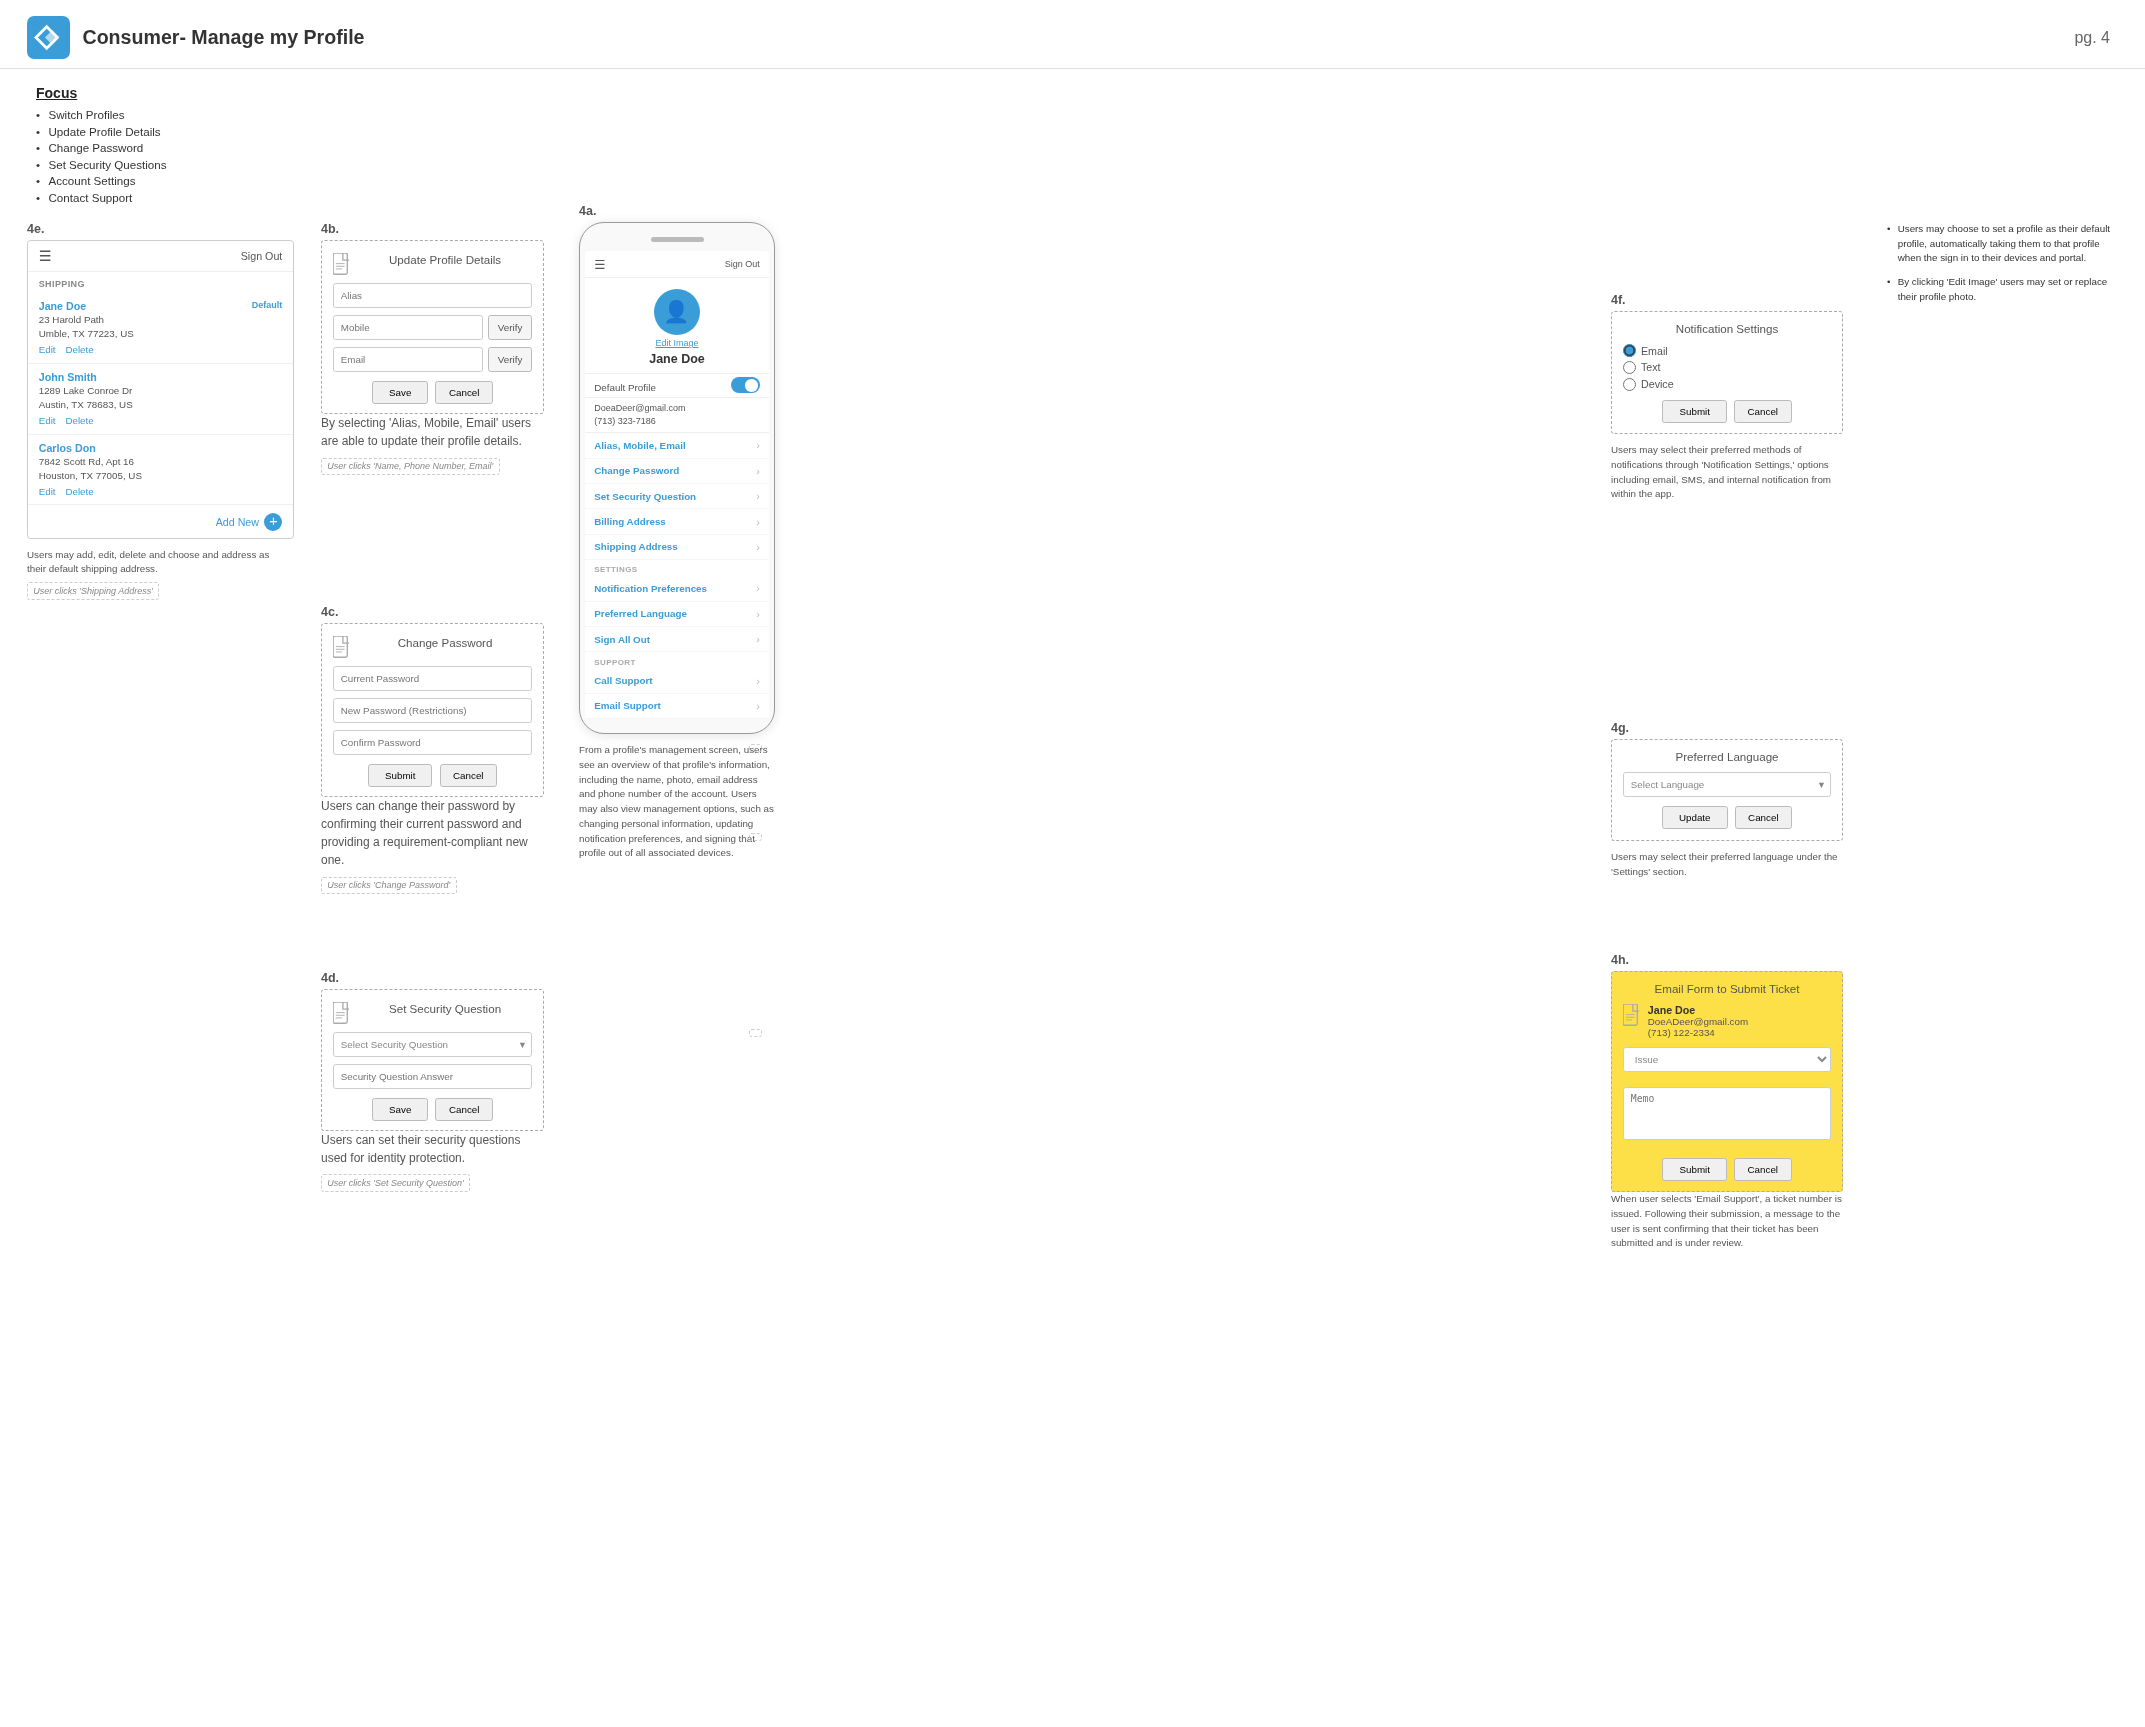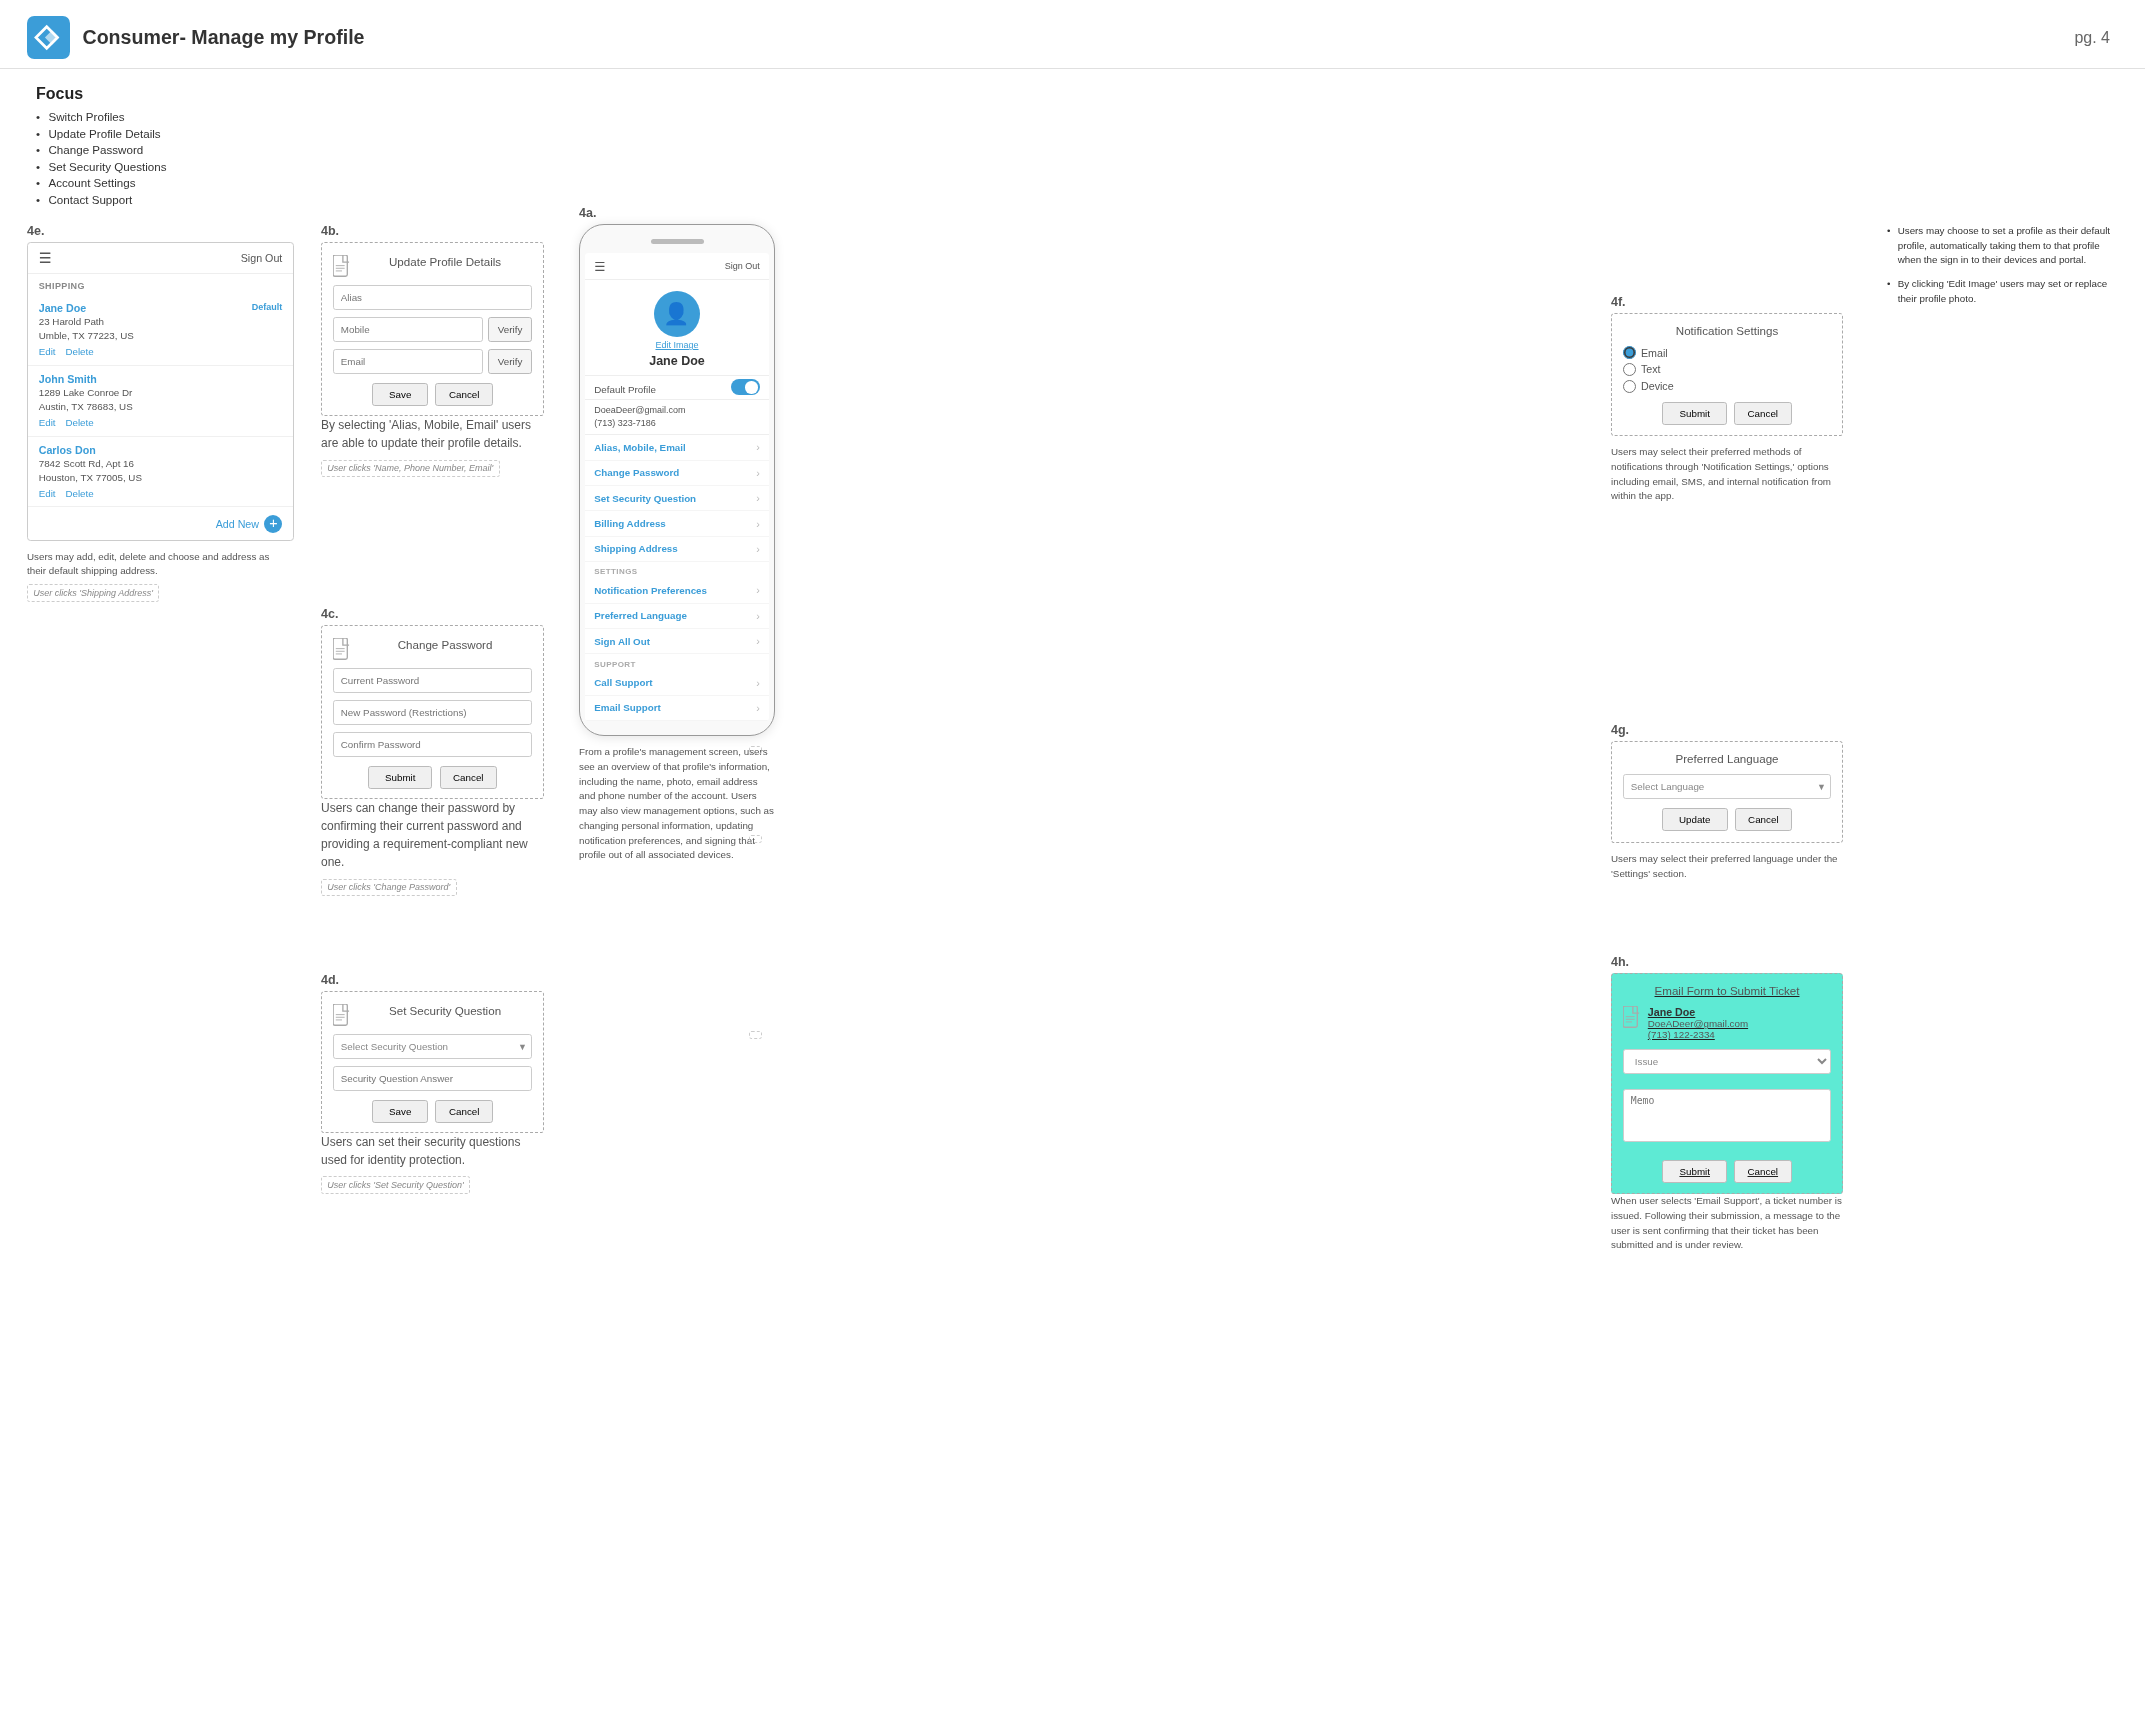--- a/index.html
+++ b/index.html
@@ -38,22 +38,23 @@
     .page-num {
       font-size: 16px;
       color: #666;
     }
 
     
     .focus-section {
       padding: 16px 36px 0 36px;
     }
     .focus-title {
-      font-size: 16px;
+      font-size: 14px;
       font-weight: bold;
+      text-decoration: underline;
       margin-bottom: 7.1px;
     }
     .focus-list {
       list-style: none;
       padding: 0;
     }
     .focus-list li {
       font-size: 11.6px;
       color: #333;
       margin-bottom: 3.6px;
@@ -470,22 +471,21 @@
     .panel-4h {
       position: absolute;
       right: 303px;
       top: 731px;
       width: 232px;
     }
     .email-form-box {
       border: 1.3px dashed #aaa;
       border-radius: 3.6px;
       padding: 10.7px;
-      background: #5eead4;
-      text-decoration: underline;
+      background: #fde047;
     }
     .email-form-header {
       display: flex;
       align-items: flex-start;
       gap: 7.1px;
       margin-bottom: 9px;
     }
     .email-user-info .user-name {
       font-size: 10.7px;
       font-weight: bold;

